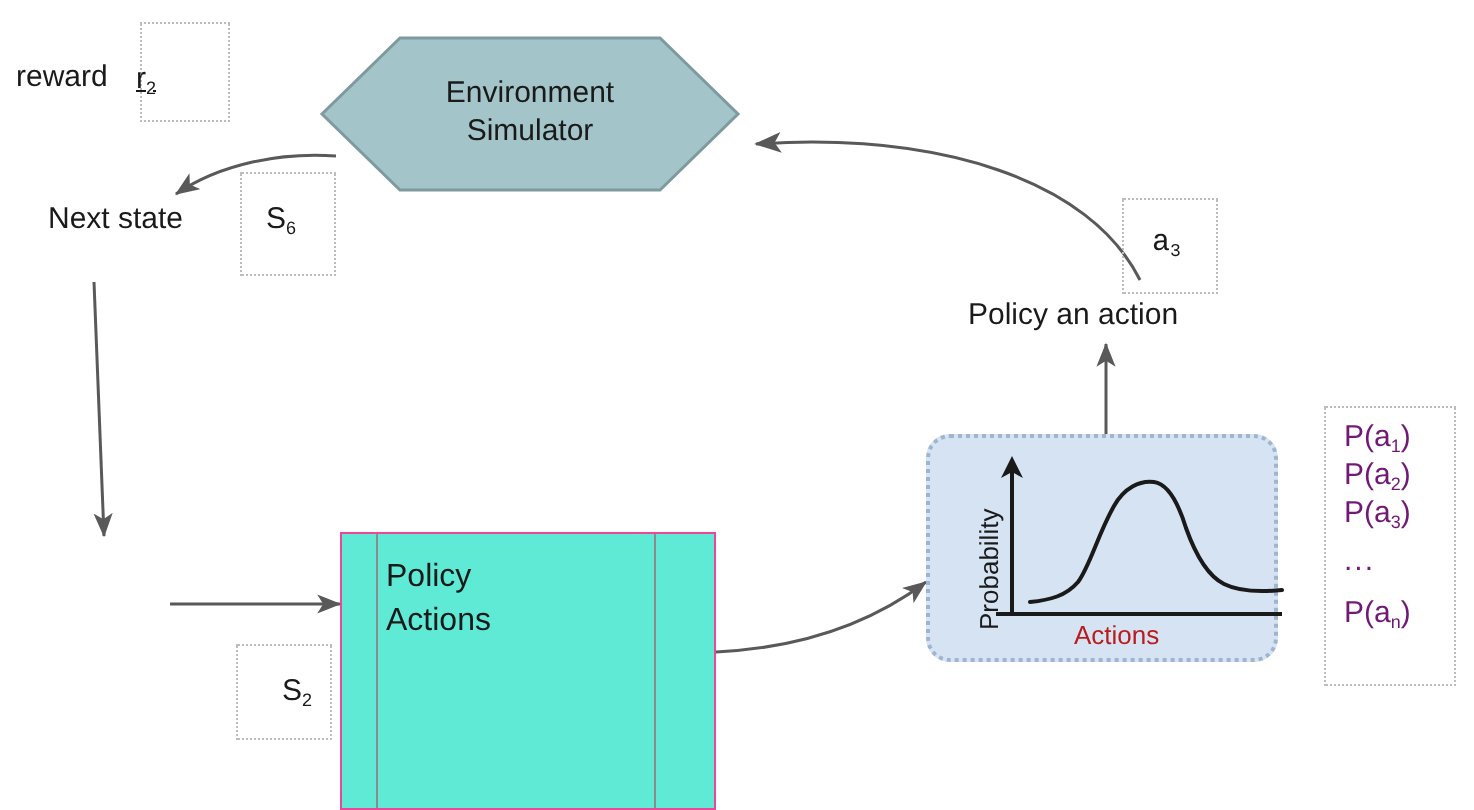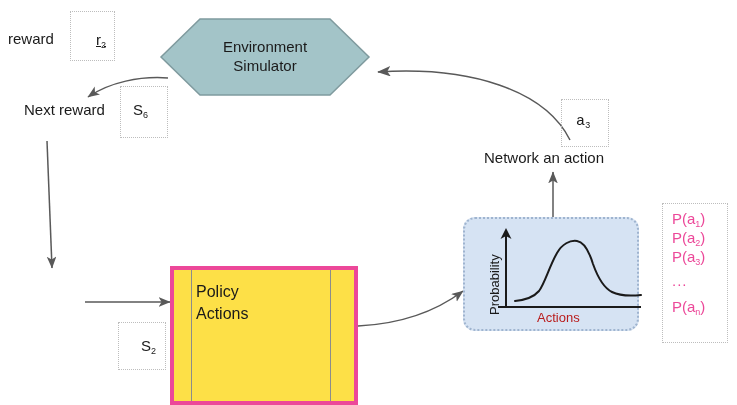--- a/index.html
+++ b/index.html
@@ -65,22 +65,22 @@
     font-size: 15px;
     color: #1a1a1a;
     pointer-events: none;
     line-height: 1.25;
   }
   .hex-label span { display: block; }
 
   
   .proc-box {
     position: absolute;
-    background: #fde047;
-    border: 4px solid #ec4899;
+    background: #5eead4;
+    border: 1px solid #ec4899;
     box-sizing: border-box;
   }
   .proc-rule {
     position: absolute;
     top: 0;
     width: 1px;
     height: 100%;
     background: #8c8c8c;
   }
   .proc-text {
@@ -114,44 +114,44 @@
     font-size: 13px;
     color: #b91c1c;
     white-space: nowrap;
   }
 
   
   .plist {
     position: absolute;
     font-size: 15px;
     line-height: 1.25;
-    color: #ec4899;
+    color: #701a75;
   }
   .plist div { white-space: nowrap; }
   .plist sub {
     font-size: 9px;
     vertical-align: baseline;
     position: relative;
     bottom: -3px;
   }
   .plist .ellipsis { letter-spacing: 1px; padding-top: 6px; }
 
   svg { overflow: visible; }
 </style>
 </head>
 <body>
 
 <div id="canvas">
 
   <div class="text-label" style="left:8px; top:30px;">reward</div>
 
   <div class="dotted-box" style="left:70px; top:11px; width:45px; height:50px;"></div>
-  <div class="sym" style="left:96px; top:31px;text-decoration:underline;"><span>r</span><sub>2</sub></div>
-
-  <div class="text-label" style="left:24px; top:101px;">Next reward</div>
+  <div class="sym" style="left:68px; top:31px;text-decoration:underline;"><span>r</span><sub>2</sub></div>
+
+  <div class="text-label" style="left:24px; top:101px;">Next state</div>
 
   <div class="dotted-box" style="left:120px; top:86px; width:48px; height:52px;"></div>
   <div class="sym" style="left:133px; top:101px;"><span>S</span><sub>6</sub></div>
 
   <div class="hex-wrap" style="left:160px; top:18px; width:210px; height:78px;">
     <svg width="210" height="78" viewBox="0 0 210 78">
       <polygon points="40,1 170,1 209,39 170,77 40,77 1,39" fill="#a3c4c8" stroke="#7f9a9e" stroke-width="1.5"></polygon>
     </svg>
     <div class="hex-label">
       <span>Environment</span>
@@ -178,21 +178,21 @@
     <path d="M 358,326 C 400,324 435,312 463,291" fill="none" stroke="#595959" stroke-width="1.5" marker-end="url(#ah)"></path>
 
     <path d="M 553,218 L 553,172" fill="none" stroke="#595959" stroke-width="1.5" marker-end="url(#ah)"></path>
 
     <path d="M 570,140 C 545,90 470,66 378,72" fill="none" stroke="#595959" stroke-width="1.5" marker-end="url(#ah2)"></path>
   </svg>
 
   <div class="dotted-box" style="left:561px; top:99px; width:48px; height:48px;"></div>
   <div class="sym" style="left:576px; top:113px;font-family:Liberation Mono, monospace;"><span>a</span><sub>3</sub></div>
 
-  <div class="text-label" style="left:484px; top:149px;">Network an action</div>
+  <div class="text-label" style="left:484px; top:149px;">Policy an action</div>
 
   <div class="proc-box" style="left:170px; top:266px; width:188px; height:139px;">
     <div class="proc-rule" style="left:17px;"></div>
     <div class="proc-rule" style="left:156px;"></div>
     <div class="proc-text">
       <span>Policy</span>
       <span>Actions</span>
     </div>
   </div>
 

